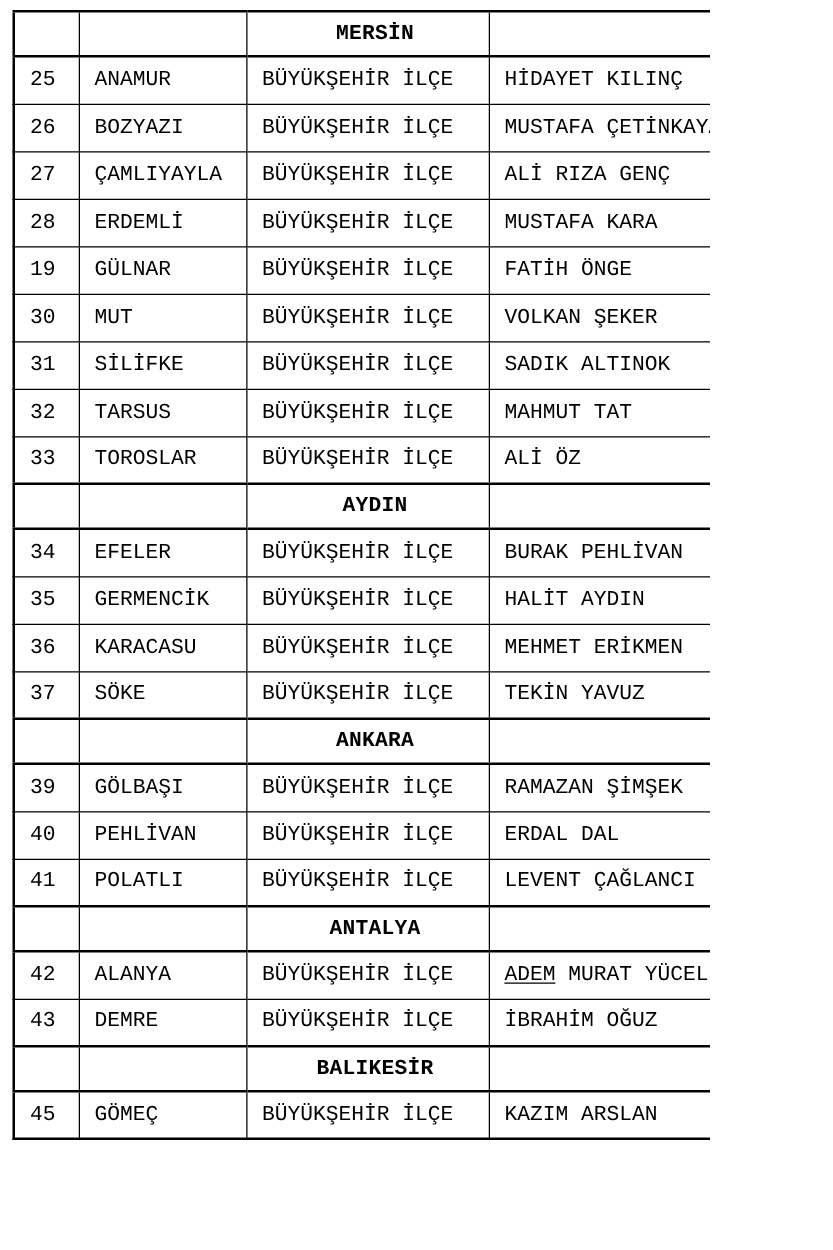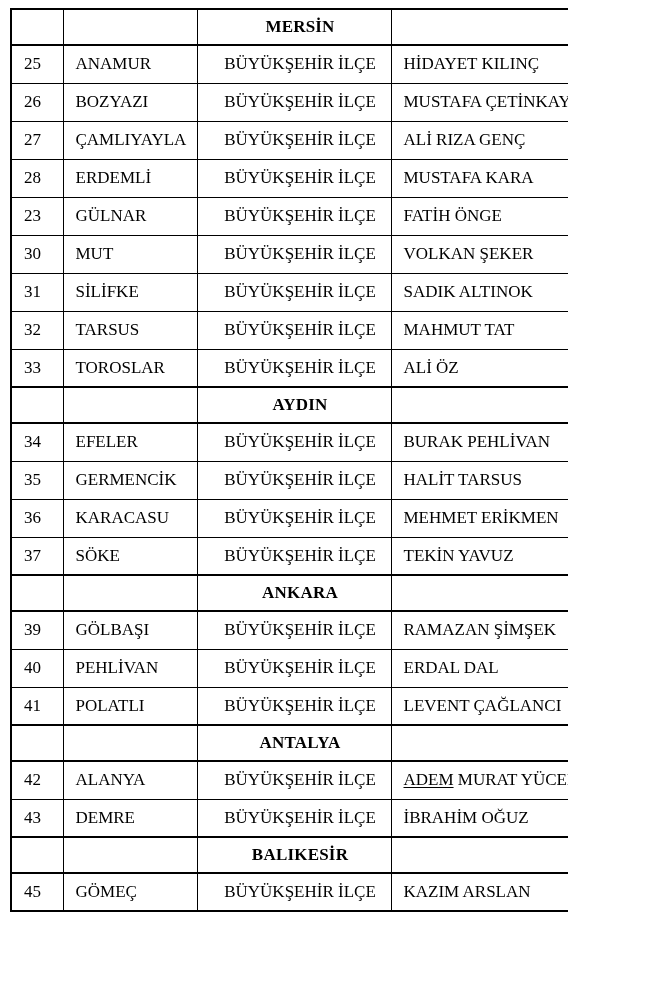--- a/index.html
+++ b/index.html
@@ -6,21 +6,21 @@
     margin: 0;
     padding: 0;
     background: #ffffff;
   }
   .page {
     position: relative;
     width: 568px;
     height: 1000px;
     background: #ffffff;
     overflow: hidden;
-    font-family: Liberation Serif, serif;
+    font-family: Liberation Mono, monospace;
     color: #000000;
   }
   table.doc-table {
     position: absolute;
     left: 10px;
     top: 8px;
     width: 645px;
     border-collapse: collapse;
     table-layout: fixed;
     border: 2px solid #000000;
@@ -44,21 +44,21 @@
   tr.data-row {
     height: 38px;
   }
   td.province-cell {
     font-weight: bold;
     text-align: center;
     padding: 0;
     letter-spacing: 0.2px;
   }
   td.type-cell {
-    text-align: center;
+    text-align: left;
     padding: 0;
   }
   .grammar-underline {
     text-decoration: underline;
     text-decoration-color: #000000;
     text-underline-offset: 2px;
     border-bottom: 2px solid #2f62d0;
     padding-bottom: 14px;
   }
 </style>
@@ -98,21 +98,21 @@
           <td class="type-cell">BÜYÜKŞEHİR İLÇE</td>
           <td>ALİ RIZA GENÇ</td>
         </tr>
         <tr class="data-row">
           <td class="num-cell">28</td>
           <td>ERDEMLİ</td>
           <td class="type-cell">BÜYÜKŞEHİR İLÇE</td>
           <td>MUSTAFA KARA</td>
         </tr>
         <tr class="data-row">
-          <td class="num-cell">23</td>
+          <td class="num-cell">19</td>
           <td>GÜLNAR</td>
           <td class="type-cell">BÜYÜKŞEHİR İLÇE</td>
           <td>FATİH ÖNGE</td>
         </tr>
         <tr class="data-row">
           <td class="num-cell">30</td>
           <td>MUT</td>
           <td class="type-cell">BÜYÜKŞEHİR İLÇE</td>
           <td>VOLKAN ŞEKER</td>
         </tr>
@@ -143,21 +143,21 @@
         <tr class="data-row">
           <td class="num-cell">34</td>
           <td>EFELER</td>
           <td class="type-cell">BÜYÜKŞEHİR İLÇE</td>
           <td>BURAK PEHLİVAN</td>
         </tr>
         <tr class="data-row">
           <td class="num-cell">35</td>
           <td>GERMENCİK</td>
           <td class="type-cell">BÜYÜKŞEHİR İLÇE</td>
-          <td>HALİT TARSUS</td>
+          <td>HALİT AYDIN</td>
         </tr>
         <tr class="data-row">
           <td class="num-cell">36</td>
           <td>KARACASU</td>
           <td class="type-cell">BÜYÜKŞEHİR İLÇE</td>
           <td>MEHMET ERİKMEN</td>
         </tr>
         <tr class="data-row">
           <td class="num-cell">37</td>
           <td>SÖKE</td>

